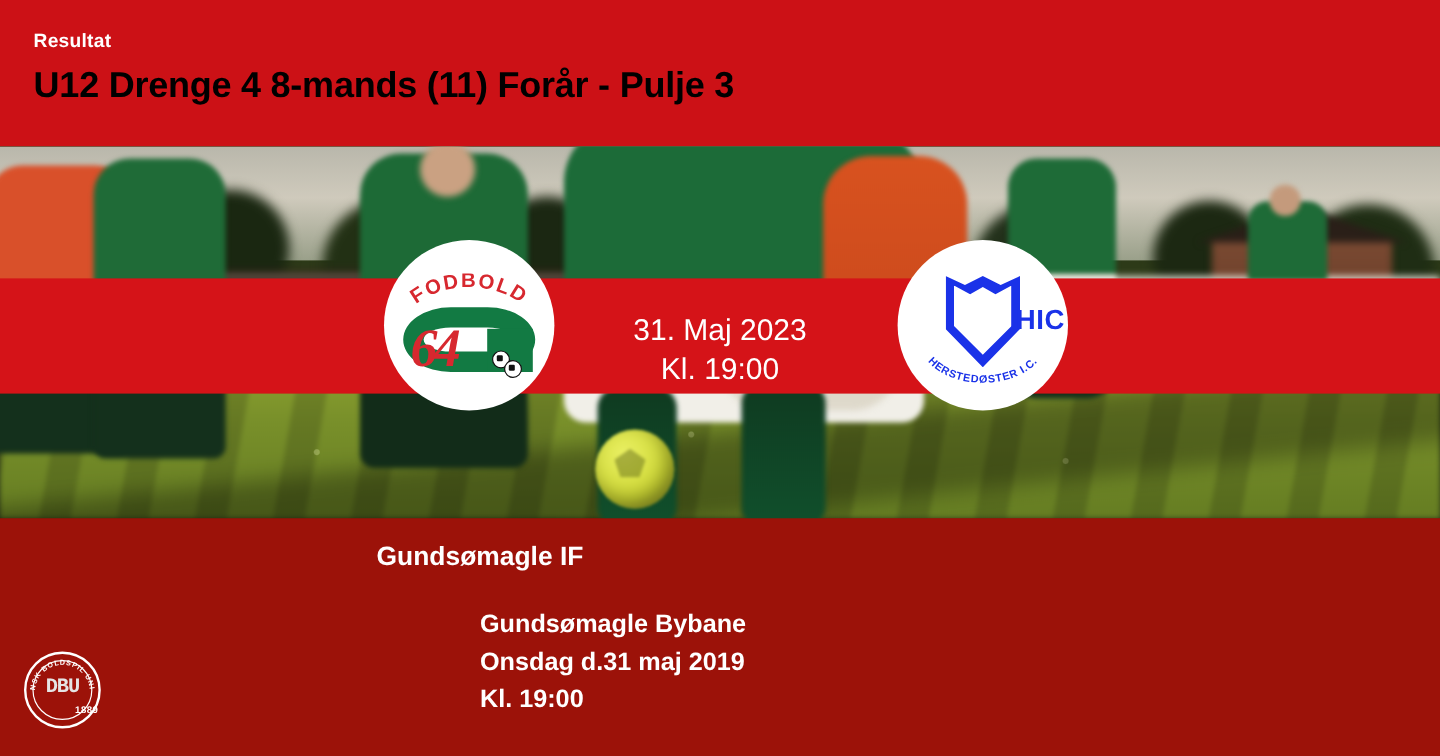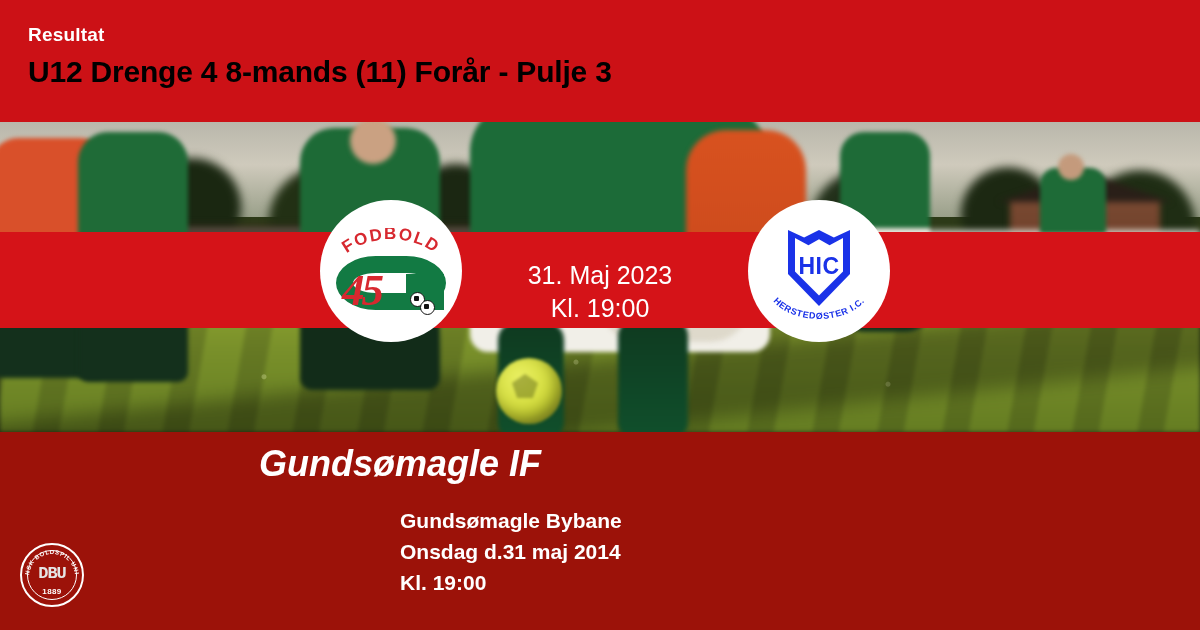--- a/index.html
+++ b/index.html
@@ -10,21 +10,21 @@
     overflow:hidden;
   }
   .poster{position:relative;width:1200px;height:630px;overflow:hidden;background:#9c1209;}
 
   
   .header{
     position:absolute;left:0;top:0;width:1200px;height:122px;
     background:#cc1116;box-sizing:border-box;padding:24px 0 0 28px;
   }
   .header-kicker{
-    font-size:19px;font-weight:bold;color:#ffffff;letter-spacing:.2px;
+    font-size:16px;font-weight:bold;color:#ffffff;letter-spacing:.2px;
     line-height:22px;
   }
   .header-title{
     font-size:30px;font-weight:bold;color:#000000;letter-spacing:-.2px;
     line-height:40px;margin-top:6px;white-space:nowrap;
   }
 
   
   .photo{
     position:absolute;left:0;top:122px;width:1200px;height:310px;
@@ -196,36 +196,36 @@
     clip-path:polygon(0 0,26% 10%,50% 0,74% 10%,100% 0,100% 58%,50% 100%,0 58%);
   }
   .hic-shield-in{
     position:absolute;left:47px;top:38px;width:48px;height:60px;
     background:#ffffff;
     clip-path:polygon(0 0,28% 12%,50% 2%,72% 12%,100% 0,100% 56%,50% 96%,0 56%);
   }
   .hic-text{
     position:absolute;left:40px;top:52px;width:62px;height:28px;
     text-align:center;color:#1a32e8;font-size:23px;font-weight:bold;
-    line-height:28px;letter-spacing:.5px;
+    line-height:28px;letter-spacing:.5px;padding-left:48px;
   }
   .hic-arc{
     position:absolute;left:0;top:96px;width:142px;height:36px;
   }
 
   
   .bottom{
     position:absolute;left:0;top:432px;width:1200px;height:198px;background:#9c1209;
   }
   .team-row{
     position:absolute;left:0;top:443px;width:1200px;height:42px;
   }
   .team-name{
-    position:absolute;top:0;color:#ffffff;font-size:36px;font-weight:bold;
-    line-height:42px;text-align:center;white-space:nowrap;font-style:italic;
+    position:absolute;top:0;color:#ffffff;font-size:22px;font-weight:bold;
+    line-height:42px;text-align:center;white-space:nowrap;
   }
   .team-home{left:200px;width:400px;}
   .team-away{left:620px;width:400px;}
 
   .venue{
     position:absolute;left:400px;top:505px;width:400px;
     text-align:left;color:#ffffff;font-size:21px;font-weight:bold;line-height:31px;
   }
 
   
@@ -240,21 +240,21 @@
   .dbu-ring{
     position:absolute;left:5px;top:5px;width:50px;height:50px;border-radius:50%;
     border:1.4px solid #ffffff;box-sizing:border-box;
   }
   .dbu-mono{
     position:absolute;left:0;top:20px;width:60px;text-align:center;
     color:#e5e5e5;font-size:17px;font-weight:bold;line-height:18px;
     font-family:Liberation Mono, monospace;letter-spacing:-1px;
   }
   .dbu-year{
-    position:absolute;left:0;top:42px;width:60px;text-align:center;
+    position:absolute;left:0;top:42px;width:60px;text-align:right;
     color:#ffffff;font-size:8px;font-weight:bold;line-height:9px;letter-spacing:.4px;
   }
   .dbu-arc{position:absolute;left:0;top:0;width:60px;height:60px;}
   .footer-label{
     margin-left:22px;color:#ffffff;font-size:22px;font-weight:bold;letter-spacing:.3px;
   }
 </style>
 </head>
 <body>
 
@@ -298,21 +298,21 @@
     <svg class="gm-arc" viewBox="0 0 142 46">
       <defs>
           <path id="gmArcPath" d="M 14 44 A 58 40 0 0 1 128 44"></path>
         </defs>
       <text font-family="Liberation Sans, sans-serif" font-size="17" font-weight="bold" fill="#d7282f" letter-spacing="1.5">
         <textPath href="#gmArcPath" startOffset="50%" text-anchor="middle">FODBOLD</textPath>
       </text>
     </svg>
     <div class="gm-g"></div>
     <div class="gm-g-notch"></div>
-    <div class="gm-77">45</div>
+    <div class="gm-77">64</div>
     <div class="gm-ball gm-b1"></div>
     <div class="gm-ball gm-b2"></div>
   </div>
 
   <div class="logo-circle logo-right">
     <div class="hic-shield"></div>
     <div class="hic-shield-in"></div>
     <div class="hic-text">HIC</div>
     <svg class="hic-arc" viewBox="0 0 142 36">
       <defs>
@@ -330,21 +330,21 @@
   </div>
 
   <div class="bottom"></div>
 
   <div class="team-row">
     <div class="team-name team-home">Gundsømagle IF</div>
   </div>
 
   <div class="venue">
     <div>Gundsømagle Bybane</div>
-    <div>Onsdag d.31 maj 2014</div>
+    <div>Onsdag d.31 maj 2019</div>
     <div>Kl. 19:00</div>
   </div>
 
   <div class="footer">
     <div class="dbu-emblem">
       <div class="dbu-ring"></div>
       <svg class="dbu-arc" viewBox="0 0 60 60">
         <defs>
             <path id="dbuArcPath" d="M 7 32 A 23 23 0 0 1 53 32"></path>
           </defs>

